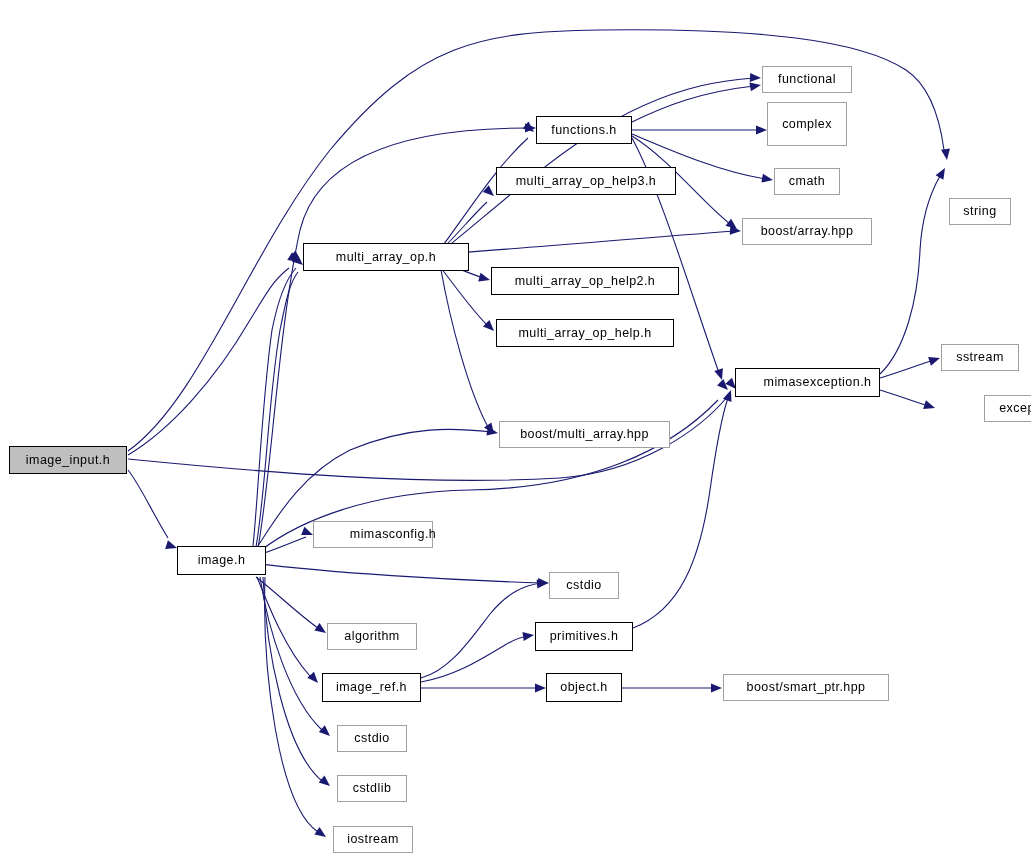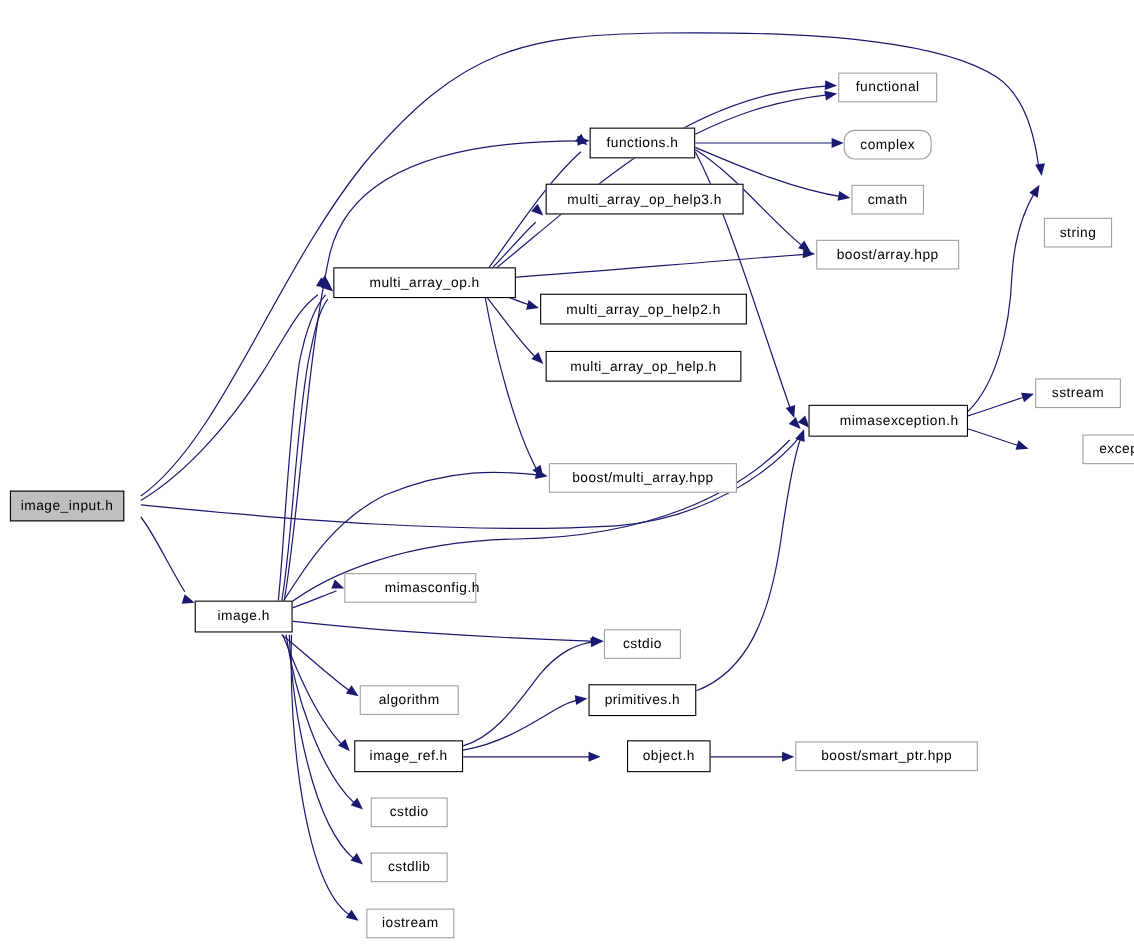--- a/index.html
+++ b/index.html
@@ -125,36 +125,36 @@
       <path d="M421,682 C455,676 480,660 505,645 C515,639 521,637 528,636" class="edge-path"></path>
       <polygon points="0,0 -11,-4.5 -11,4.5" class="edge-head" transform="translate(534,635) rotate(352)"></polygon>
       <path d="M421,688 C460,688 505,688 539,688" class="edge-path"></path>
       <polygon points="0,0 -11,-4.5 -11,4.5" class="edge-head" transform="translate(546,688) rotate(0)"></polygon>
       <path d="M633,628 C680,610 700,560 710,490 C716,448 722,415 728,398" class="edge-path"></path>
       <polygon points="0,0 -11,-4.5 -11,4.5" class="edge-head" transform="translate(731,390) rotate(290)"></polygon>
       <path d="M622,688 C660,688 690,688 716,688" class="edge-path"></path>
       <polygon points="0,0 -11,-4.5 -11,4.5" class="edge-head" transform="translate(722,688) rotate(0)"></polygon>
     </svg>
   <div id="node-layer">
-      <div class="node-box root" style="left: 9px; top: 446px; width: 104px; height: 28px;">
+      <div class="node-box root" style="left: 9px; top: 446px; width: 118px; height: 28px;">
         <span>image_input.h</span>
       </div>
       <div class="node-box project" style="left: 177px; top: 546px; width: 89px; height: 29px;">
         <span>image.h</span>
       </div>
       <div class="node-box project" style="left: 303px; top: 243px; width: 166px; height: 28px;">
         <span>multi_array_op.h</span>
       </div>
       <div class="node-box project" style="left: 536px; top: 116px; width: 96px; height: 28px;">
         <span>functions.h</span>
       </div>
       <div class="node-box system" style="left: 762px; top: 66px; width: 90px; height: 27px;">
         <span>functional</span>
       </div>
-      <div class="node-box system" style="left: 767px; top: 118px; width: 80px; height: 27px; border-radius: 10px;">
+      <div class="node-box system" style="left: 767px; top: 102px; width: 80px; height: 44px;">
         <span>complex</span>
       </div>
       <div class="node-box system" style="left: 774px; top: 168px; width: 66px; height: 27px;">
         <span>cmath</span>
       </div>
       <div class="node-box system" style="left: 949px; top: 155px; width: 62px; height: 27px; margin-top: 43px;">
         <span>string</span>
       </div>
       <div class="node-box project" style="left: 496px; top: 167px; width: 180px; height: 28px;">
         <span>multi_array_op_help3.h</span>
@@ -188,21 +188,21 @@
       </div>
       <div class="node-box system" style="left: 327px; top: 623px; width: 90px; height: 27px;">
         <span>algorithm</span>
       </div>
       <div class="node-box project" style="left: 535px; top: 622px; width: 98px; height: 29px;">
         <span>primitives.h</span>
       </div>
       <div class="node-box project" style="left: 322px; top: 673px; width: 99px; height: 29px;">
         <span>image_ref.h</span>
       </div>
-      <div class="node-box project" style="left: 546px; top: 673px; width: 76px; height: 29px; margin-left: 24px;">
+      <div class="node-box project" style="left: 546px; top: 673px; width: 76px; height: 29px;">
         <span>object.h</span>
       </div>
       <div class="node-box system" style="left: 723px; top: 674px; width: 166px; height: 27px;">
         <span>boost/smart_ptr.hpp</span>
       </div>
       <div class="node-box system" style="left: 337px; top: 725px; width: 70px; height: 27px;">
         <span>cstdio</span>
       </div>
       <div class="node-box system" style="left: 337px; top: 775px; width: 70px; height: 27px;">
         <span>cstdlib</span>

